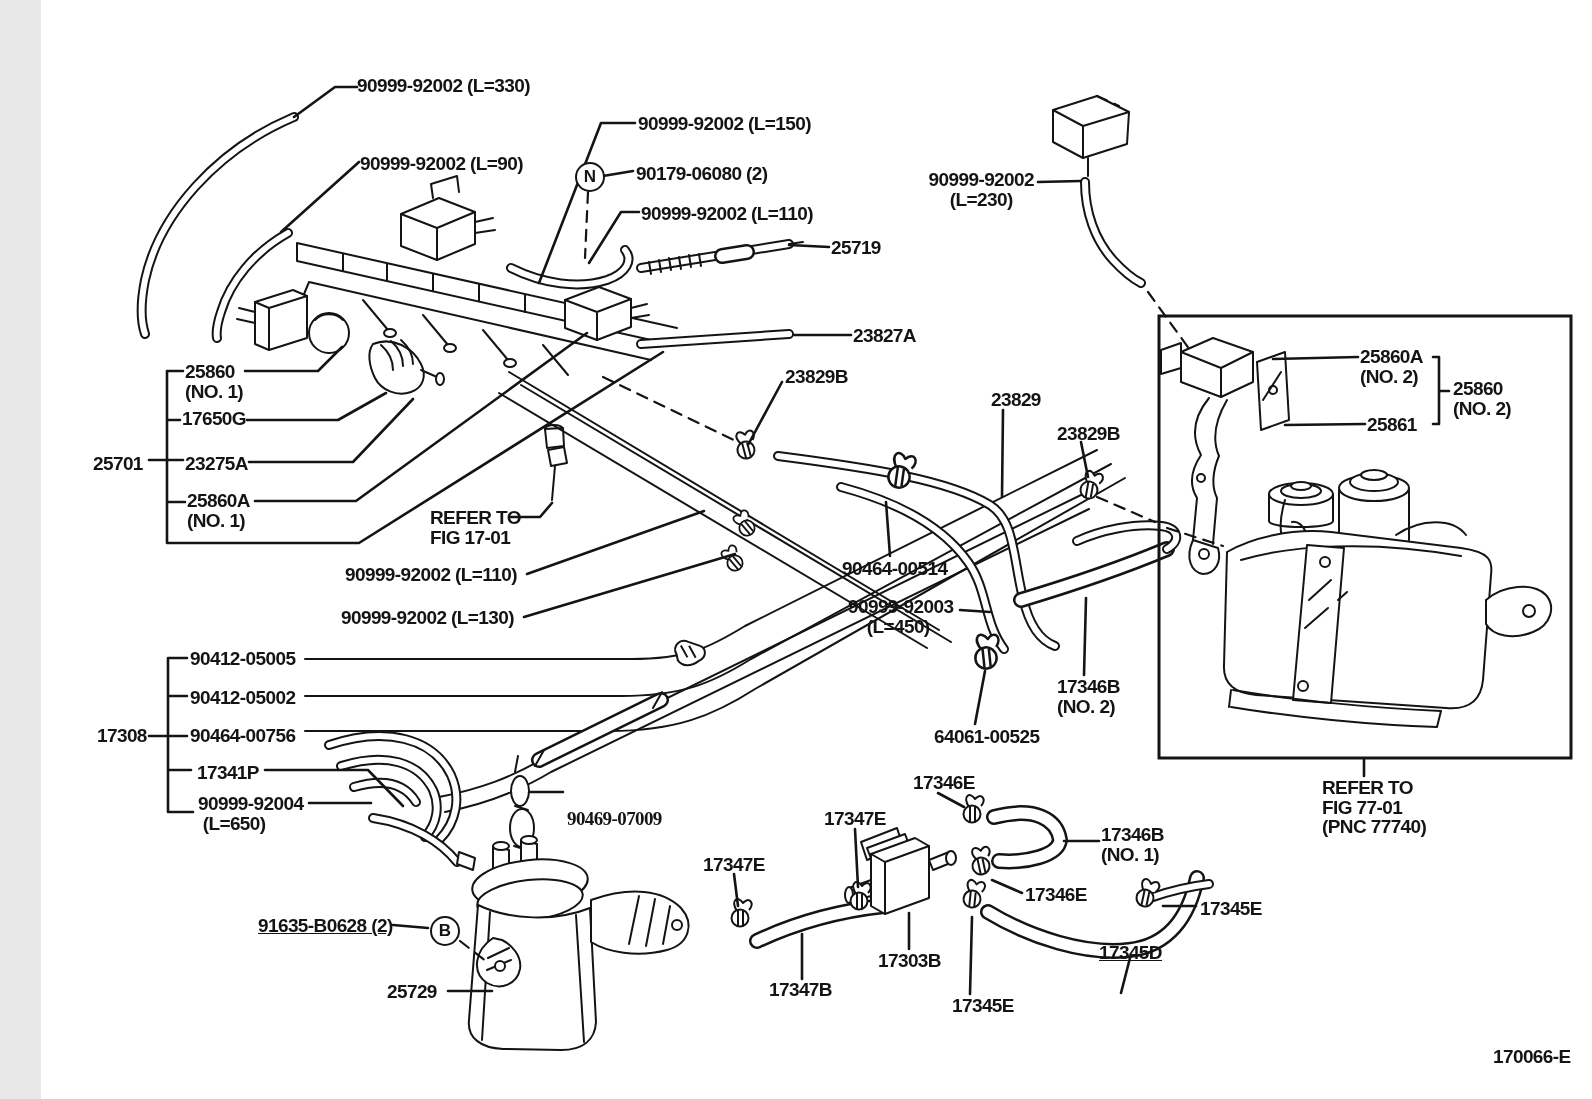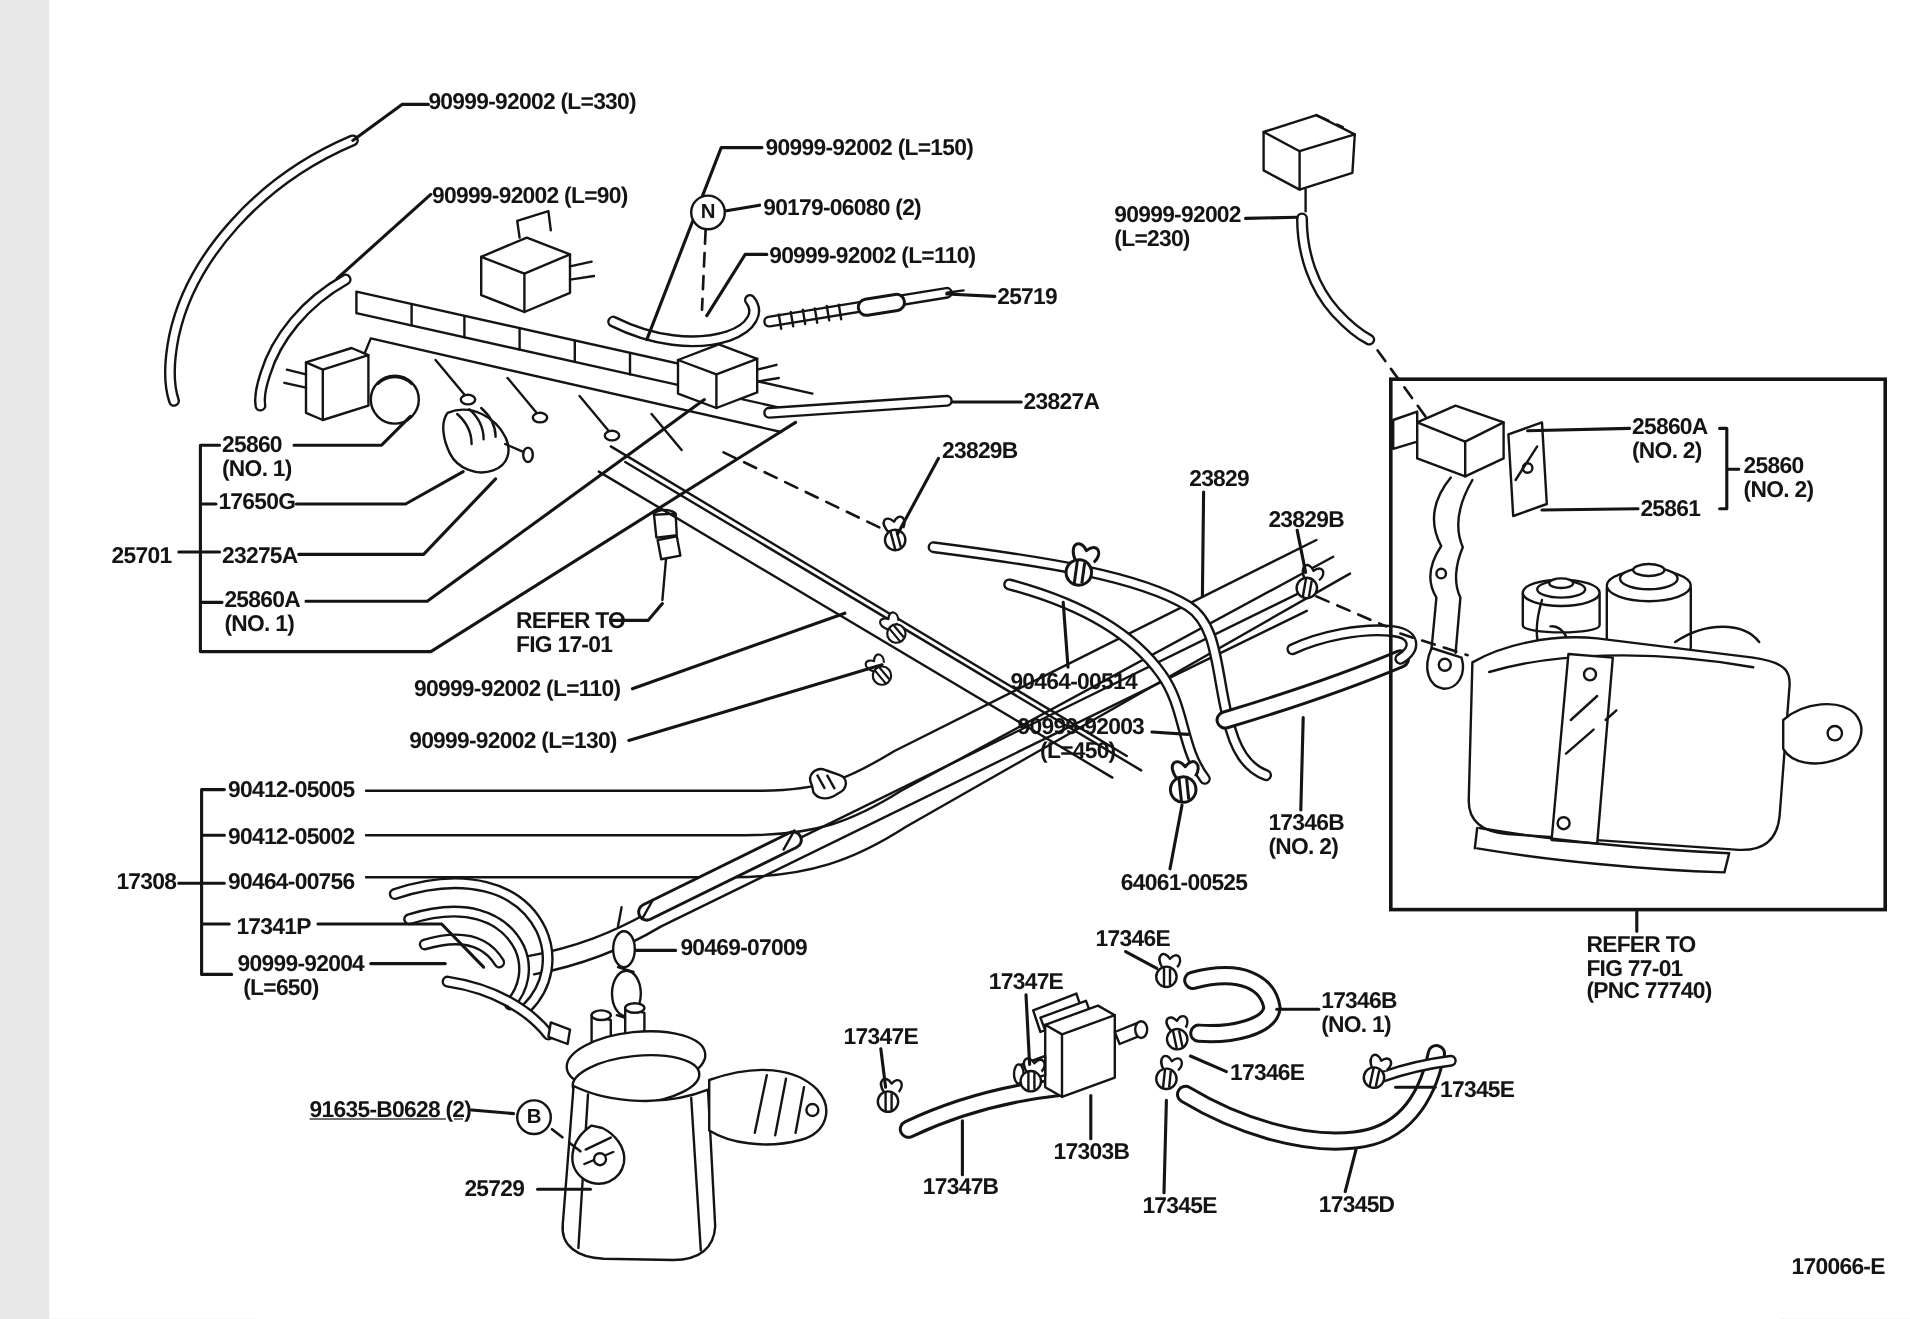--- a/index.html
+++ b/index.html
@@ -2,21 +2,21 @@
 <html><head>
 <meta charset="utf-8">
 <style>
   html,body{margin:0;padding:0;background:#e8e8e8;}
   .canvas{position:relative;width:1592px;height:1099px;background:#ffffff;overflow:hidden;
           font-family:"Liberation Sans",sans-serif;margin-left:41px;}
   .canvas svg{position:absolute;left:0;top:0;}
   #labels-layer{position:absolute;left:0;top:0;width:100%;height:100%;}
   .lbl{position:absolute;white-space:pre;color:#141414;
        font:700 19px/19.5px "Liberation Sans",sans-serif;letter-spacing:-0.6px;}
-  .lbl.r{transform:translateX(-100%);text-align:left;}
+  .lbl.r{transform:translateX(-100%);text-align:center;}
   .mark{position:absolute;width:26px;height:26px;border:2.4px solid #141414;border-radius:50%;
         background:#fff;color:#141414;text-align:center;
         font:700 17px/25px "Liberation Sans",sans-serif;}
 </style>
 </head>
 <body>
 
 <div class="canvas">
 
 <svg width="1592" height="1099" viewBox="0 0 1592 1099">
@@ -339,21 +339,21 @@
 FIG 17-01</div>
       <div class="lbl" style="left: 304px; top: 565px;">90999-92002 (L=110)</div>
       <div class="lbl" style="left: 300px; top: 608px;">90999-92002 (L=130)</div>
       <div class="lbl" style="left: 149px; top: 649px;">90412-05005</div>
       <div class="lbl" style="left: 149px; top: 688px;">90412-05002</div>
       <div class="lbl" style="left: 56px; top: 726px;">17308</div>
       <div class="lbl" style="left: 149px; top: 726px;">90464-00756</div>
       <div class="lbl" style="left: 156px; top: 763px;">17341P</div>
       <div class="lbl" style="left: 157px; top: 794px;">90999-92004
  (L=650)</div>
-      <div class="lbl" style="left: 526px; top: 781px;">90469-07009</div>
+      <div class="lbl" style="left: 526px; top: 809px; font-family: Liberation Serif, serif;">90469-07009</div>
       <div class="lbl" style="left: 217px; top: 916px; text-decoration: underline;">91635-B0628 (2)</div>
       <div class="lbl" style="left: 346px; top: 982px;">25729</div>
       <div class="lbl" style="left: 950px; top: 390px;">23829</div>
       <div class="lbl" style="left: 744px; top: 367px;">23829B</div>
       <div class="lbl" style="left: 1016px; top: 424px;">23829B</div>
       <div class="lbl" style="left: 801px; top: 559px;">90464-00514</div>
       <div class="lbl" style="left: 807px; top: 597px;">90999-92003
     (L=450)</div>
       <div class="lbl" style="left: 1016px; top: 677px;">17346B
 (NO. 2)</div>
@@ -368,20 +368,20 @@
 (PNC 77740)</div>
       <div class="lbl" style="left: 872px; top: 773px;">17346E</div>
       <div class="lbl" style="left: 783px; top: 809px;">17347E</div>
       <div class="lbl" style="left: 662px; top: 855px;">17347E</div>
       <div class="lbl" style="left: 1060px; top: 825px;">17346B
 (NO. 1)</div>
       <div class="lbl" style="left: 984px; top: 885px;">17346E</div>
       <div class="lbl" style="left: 837px; top: 951px;">17303B</div>
       <div class="lbl" style="left: 728px; top: 980px;">17347B</div>
       <div class="lbl" style="left: 911px; top: 996px;">17345E</div>
-      <div class="lbl" style="left: 1058px; top: 995px;">17345D</div>
+      <div class="lbl" style="left: 1058px; top: 943px; text-decoration: underline;">17345D</div>
       <div class="lbl" style="left: 1159px; top: 899px;">17345E</div>
       <div class="lbl" style="left: 1452px; top: 1047px;">170066-E</div>
       <div class="mark" style="left: 534px; top: 162px;">N</div>
       <div class="mark" style="left: 389px; top: 916px;">B</div>
     </div>
 
 </div>
 
 </body></html>

